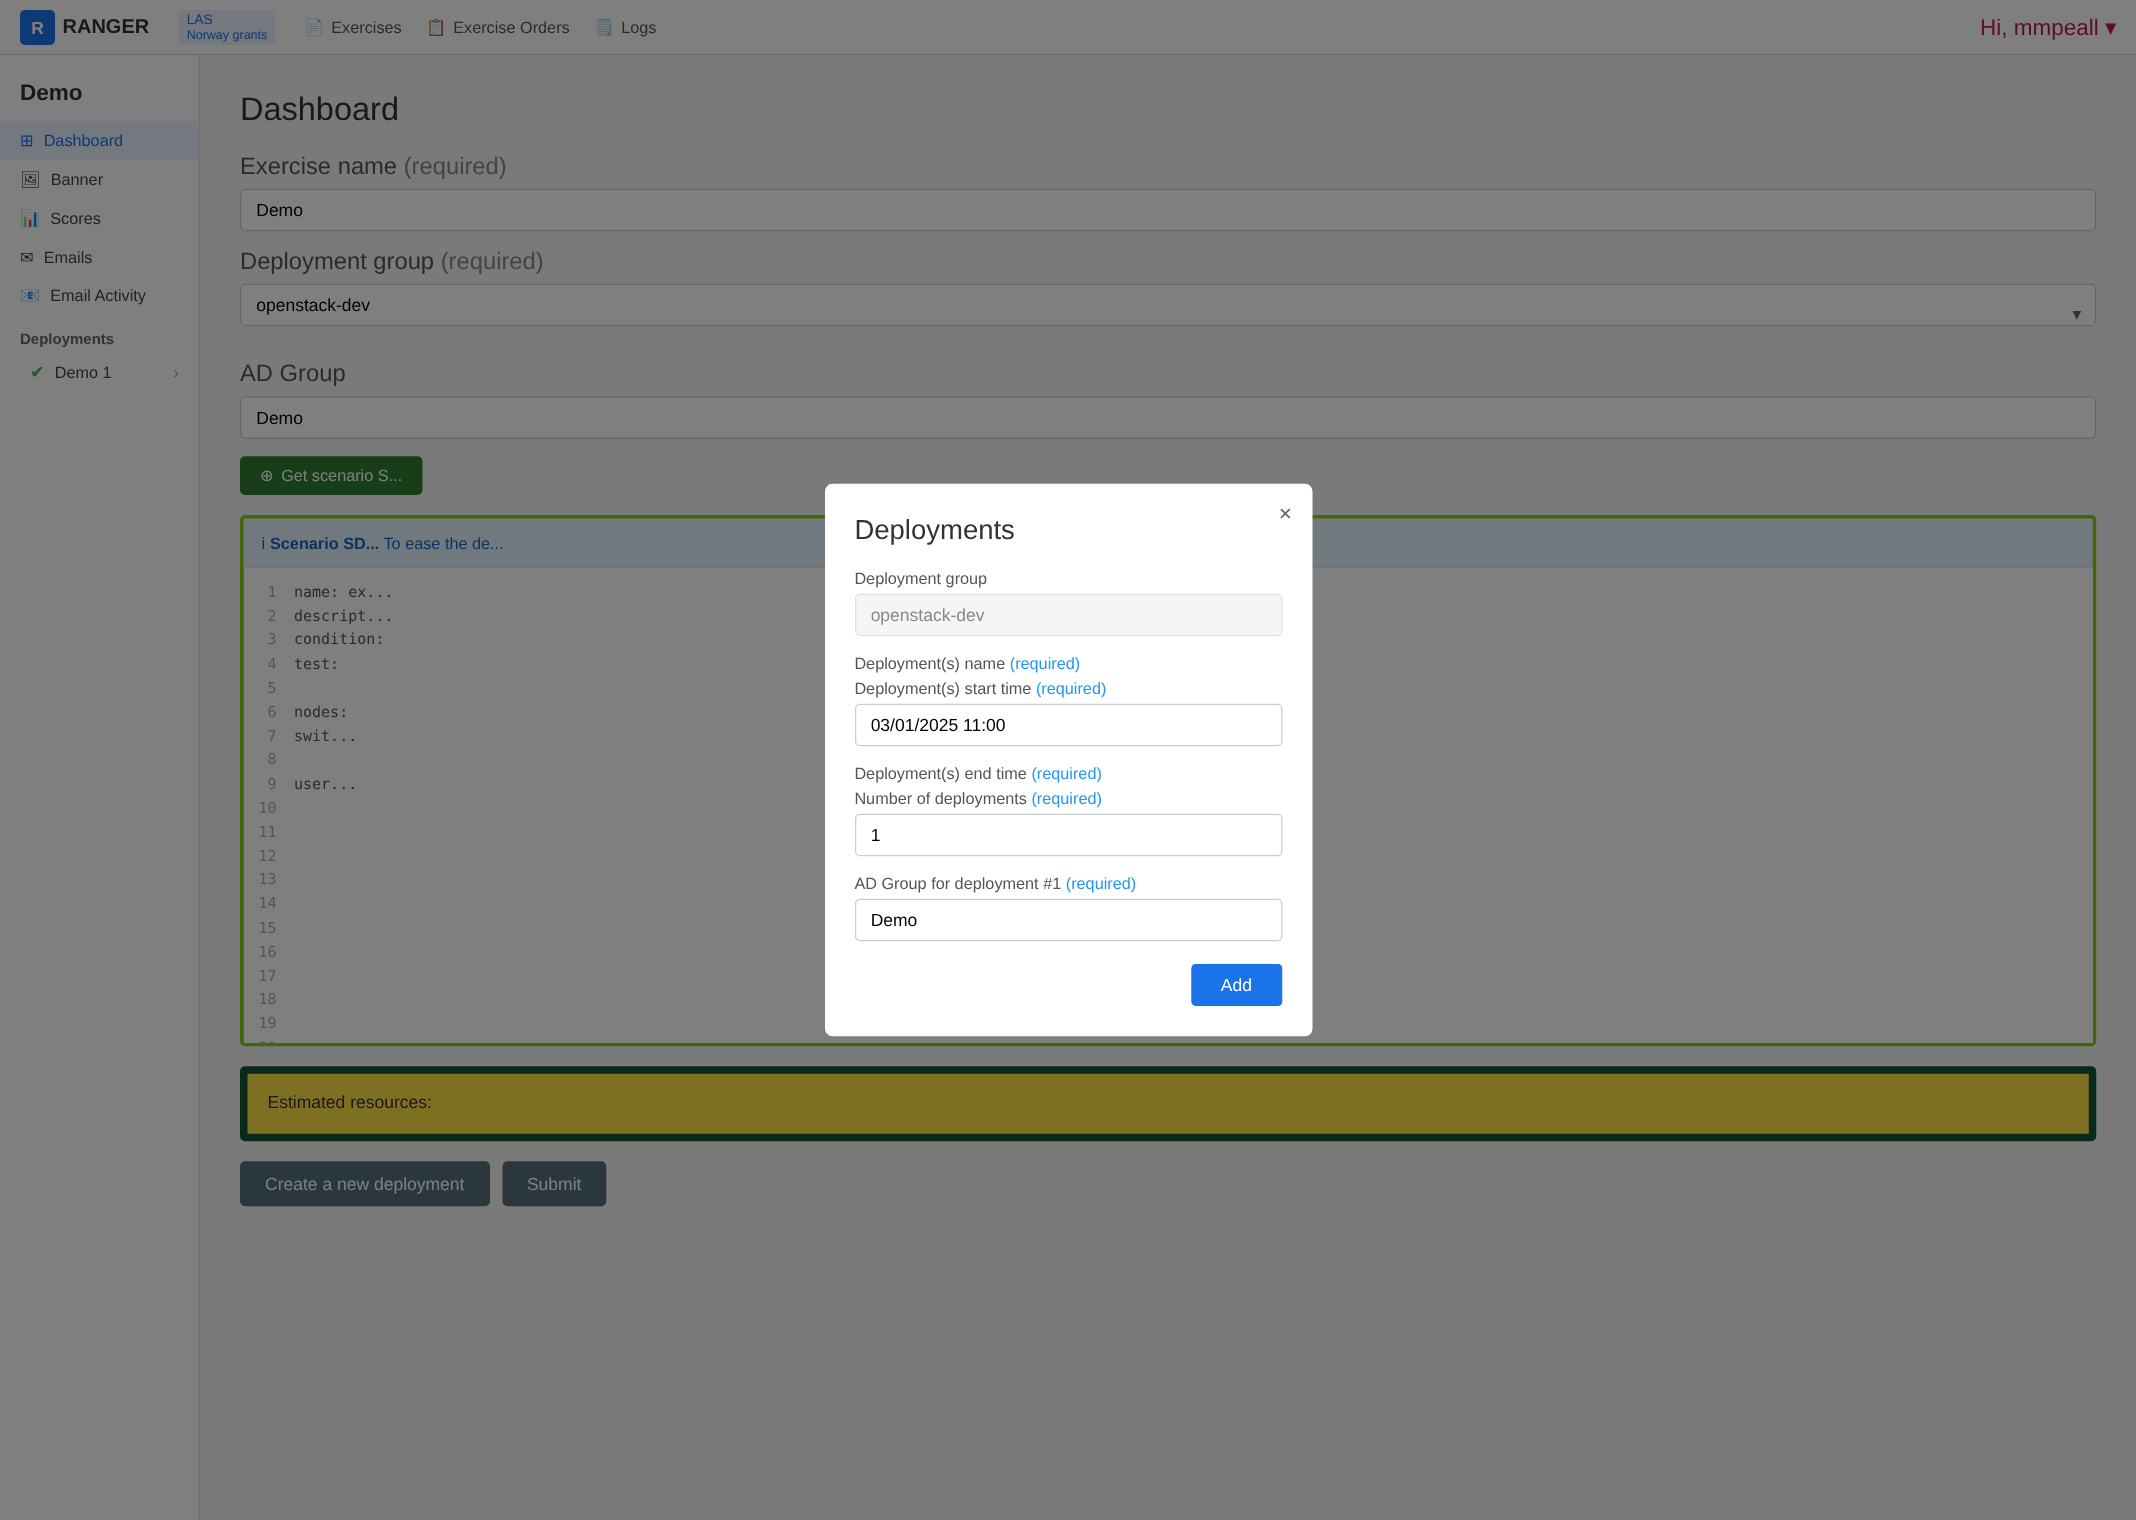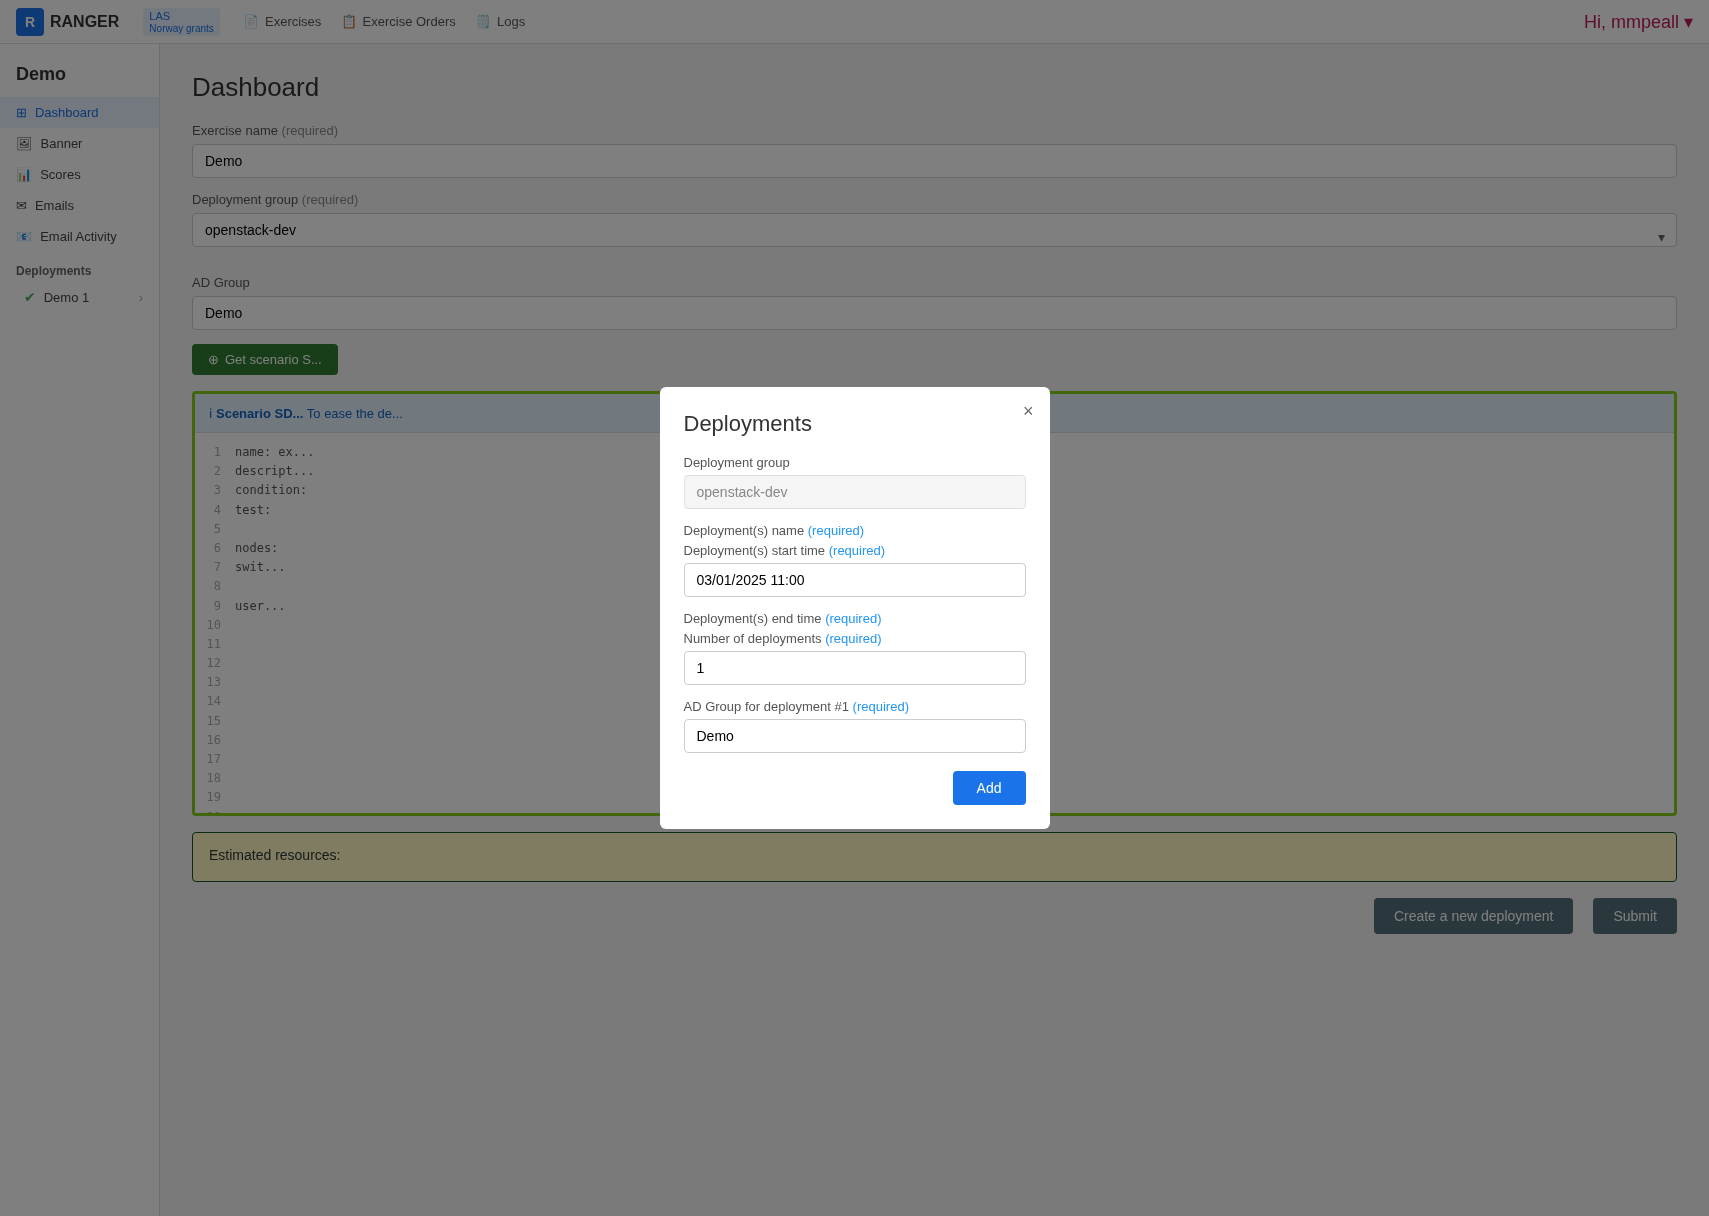--- a/index.html
+++ b/index.html
@@ -25,37 +25,37 @@
     .sidebar { width: 160px; background: #fff; border-right: 1px solid #ddd; padding: 16px 0; flex-shrink: 0; }
     .sidebar-project { font-size: 18px; font-weight: bold; padding: 4px 16px 12px; }
     .sidebar-item { display: flex; align-items: center; gap: 8px; padding: 8px 16px; cursor: pointer; color: #444; font-size: 13px; }
     .sidebar-item.active { background: #e8f0fe; color: #1a73e8; font-weight: 500; }
     .sidebar-section { font-size: 12px; font-weight: bold; color: #666; padding: 12px 16px 4px; }
     .sidebar-item-sub { display: flex; align-items: center; gap: 8px; padding: 7px 16px 7px 24px; cursor: pointer; color: #444; font-size: 13px; }
 
     
     .main { flex: 1; padding: 28px 32px; background: #f5f5f5; position: relative; }
     .page-title { font-size: 26px; font-weight: 400; margin-bottom: 20px; color: #333; }
-    .form-label { font-size: 13px; color: #555; margin-bottom: 6px; }
+    .form-label { font-size: 19px; color: #555; margin-bottom: 6px; }
     .form-label span.req { color: #888; }
     .form-input { width: 100%; border: 1px solid #ccc; border-radius: 4px; padding: 8px 12px; font-size: 14px; background: #fff; margin-bottom: 14px; }
     .form-select { width: 100%; border: 1px solid #ccc; border-radius: 4px; padding: 8px 12px; font-size: 14px; background: #fff; margin-bottom: 14px; appearance: none; }
     .select-wrapper { position: relative; margin-bottom: 14px; }
     .select-wrapper::after { content: '▾'; position: absolute; right: 12px; top: 50%; transform: translateY(-50%); color: #666; pointer-events: none; }
     .get-scenario-btn { background: #2e7d32; color: white; border: none; border-radius: 4px; padding: 8px 16px; cursor: pointer; font-size: 13px; margin-bottom: 16px; display: flex; align-items: center; gap: 6px; }
     .scenario-block { border: 3px solid #84cc16; background: #fff; border-radius: 4px; padding: 0; margin-bottom: 16px; }
     .scenario-header { background: #e3f2fd; padding: 10px 14px; border-bottom: 1px solid #ddd; font-size: 13px; color: #1565c0; }
     .code-block { display: flex; background: #fff; padding: 10px; font-family: monospace; font-size: 12px; color: #555; overflow: auto; max-height: 380px; }
     .line-numbers { color: #aaa; padding-right: 14px; text-align: right; user-select: none; min-width: 30px; }
     .line-numbers div, .code-lines div { line-height: 1.6; }
     .code-lines { color: #555; }
-    .resources-section { background: #fef9c3; border: 1px solid #14532d; border-radius: 4px; padding: 14px 16px; margin-bottom: 16px; }
+    .resources-section { background: #fde047; border: 6px solid #14532d; border-radius: 4px; padding: 14px 16px; margin-bottom: 16px; }
     .resources-title { font-size: 14px; font-weight: 500; margin-bottom: 4px; }
     .resources-text { font-size: 13px; color: #666; }
-    .bottom-actions { display: flex; gap: 20px; justify-content: flex-end; }
+    .bottom-actions { display: flex; gap: 10px; justify-content: flex-start; }
     .btn-create { background: #546e7a; color: white; border: none; border-radius: 4px; padding: 10px 20px; cursor: pointer; font-size: 14px; }
     .btn-submit { background: #546e7a; color: white; border: none; border-radius: 4px; padding: 10px 20px; cursor: pointer; font-size: 14px; }
 
     
     .overlay { position: fixed; top: 0; left: 0; right: 0; bottom: 0; background: rgba(0,0,0,0.5); z-index: 200; display: flex; align-items: center; justify-content: center; }
 
     
     .modal { background: #fff; border-radius: 6px; width: 390px; padding: 24px; position: relative; max-height: 90vh; overflow-y: auto; }
     .modal-title { font-size: 22px; font-weight: 400; margin-bottom: 18px; }
     .modal-close { position: absolute; top: 14px; right: 16px; background: none; border: none; font-size: 18px; cursor: pointer; color: #666; }

